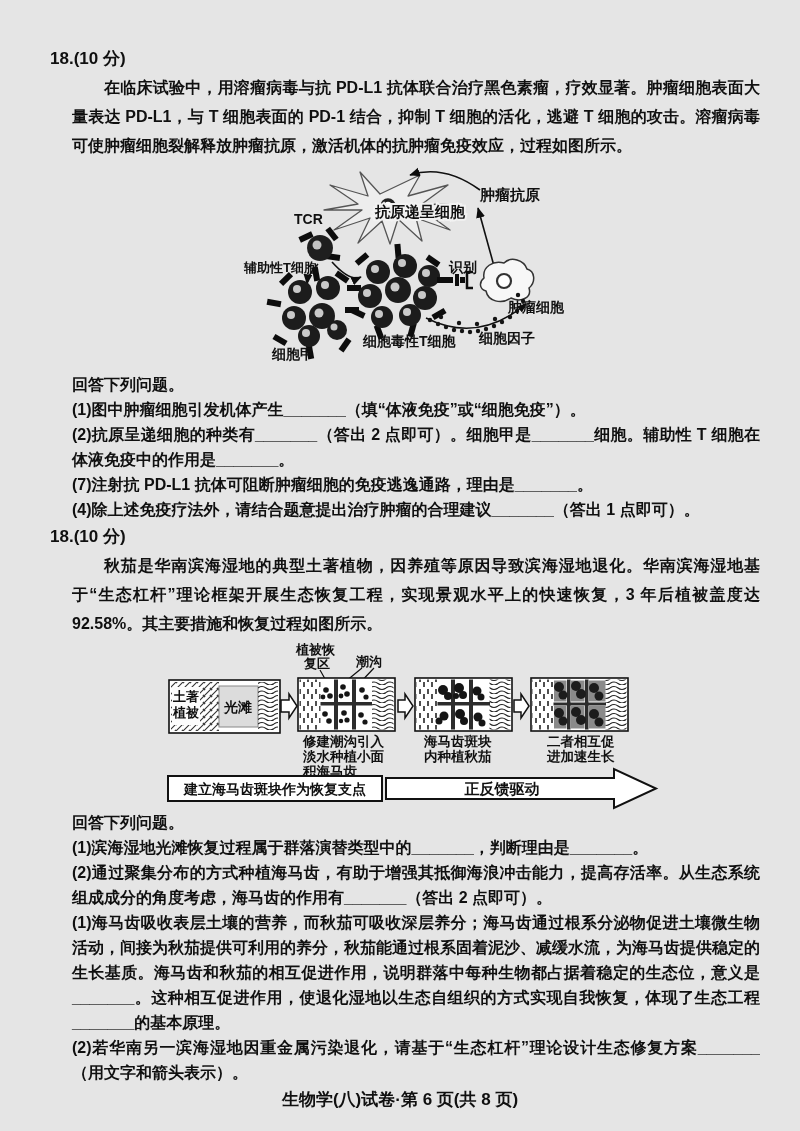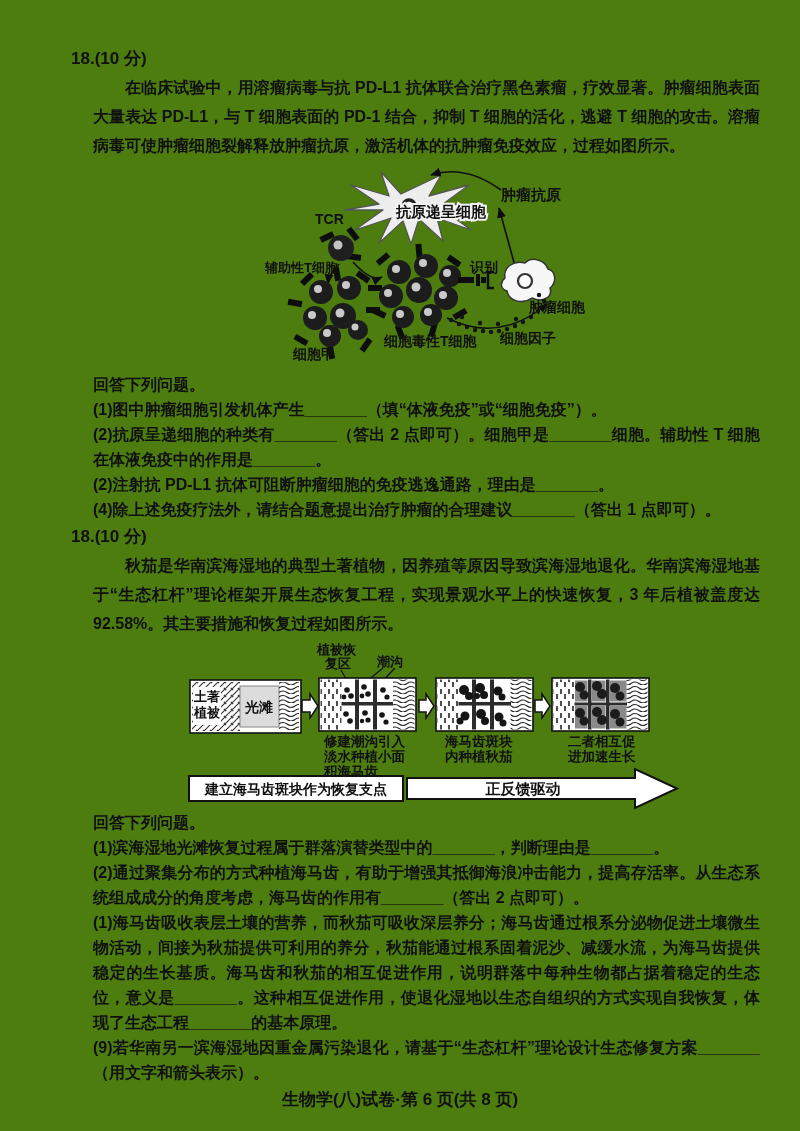--- a/index.html
+++ b/index.html
@@ -1,18 +1,18 @@
 <!DOCTYPE html>
 <html><head>
 <meta charset="utf-8">
 <style>
   html,body { margin:0; padding:0; background:#ffffff; }
   .page {
-    position:relative; width:800px; height:1131px; background:#4d7c0f;
-    box-sizing:border-box; padding:44px 40px 0 93px;
+    position:relative; width:800px; height:1131px; background:#e5e5e5;
+    box-sizing:border-box; padding:44px 40px 0 72px;
     font-family:"Liberation Sans", sans-serif; color:#101010; font-weight:700;
     overflow:hidden;
   }
   .qnum   { margin-left:-22px; font-size:17px; line-height:29px; }
   .intro  { font-size:16px; line-height:29px; text-indent:2em; text-align:justify; }
   .prompt { font-size:16px; line-height:25px; }
   .qline  { font-size:16px; line-height:25px; text-align:justify; }
   .fig1 { width:440px; height:212px; margin-left:140px; }
   .fig2 { width:510px; height:170px; margin-left:90px; margin-top:2px;text-decoration:underline; }
   svg text { font-family:"Liberation Sans", sans-serif; font-weight:700; fill:#101010; }
@@ -151,21 +151,21 @@
       <text x="296" y="152" font-size="14">肿瘤细胞</text>
       <text x="60" y="199" font-size="14">细胞甲</text>
       <text x="151" y="186" font-size="14">细胞毒性T细胞</text>
       <text x="267" y="183" font-size="14">细胞因子</text>
     </svg>
   </div>
 
   <div class="prompt">回答下列问题。</div>
   <div class="qline">(1)图中肿瘤细胞引发机体产生_______（填“体液免疫”或“细胞免疫”）。</div>
   <div class="qline">(2)抗原呈递细胞的种类有_______（答出 2 点即可）。细胞甲是_______细胞。辅助性 T 细胞在体液免疫中的作用是_______。</div>
-  <div class="qline">(2)注射抗 PD-L1 抗体可阻断肿瘤细胞的免疫逃逸通路，理由是_______。</div>
+  <div class="qline">(7)注射抗 PD-L1 抗体可阻断肿瘤细胞的免疫逃逸通路，理由是_______。</div>
   <div class="qline">(4)除上述免疫疗法外，请结合题意提出治疗肿瘤的合理建议_______（答出 1 点即可）。</div>
 
   <div class="qnum">18.(10 分)</div>
   <div class="intro">秋茄是华南滨海湿地的典型土著植物，因养殖等原因导致滨海湿地退化。华南滨海湿地基于“生态杠杆”理论框架开展生态恢复工程，实现景观水平上的快速恢复，3 年后植被盖度达92.58%。其主要措施和恢复过程如图所示。</div>
 
   <div class="fig2">
     <svg width="510" height="170" viewBox="0 0 510 170">
       <defs>
         <pattern id="pveg" width="8" height="12" patternUnits="userSpaceOnUse">
           <path d="M2,1 V6 M6,6 V11" stroke="#222" stroke-width="1.6" fill="none"></path>
@@ -293,16 +293,16 @@
       <text x="113" y="154" font-size="14" text-anchor="middle">建立海马齿斑块作为恢复支点</text>
       <polygon points="224,138 452,138 452,129 494,148.5 452,168 452,159 224,159" fill="#fff" stroke="#111" stroke-width="2"></polygon>
       <text x="340" y="154" font-size="15" text-anchor="middle">正反馈驱动</text>
     </svg>
   </div>
 
   <div class="prompt">回答下列问题。</div>
   <div class="qline">(1)滨海湿地光滩恢复过程属于群落演替类型中的_______，判断理由是_______。</div>
   <div class="qline">(2)通过聚集分布的方式种植海马齿，有助于增强其抵御海浪冲击能力，提高存活率。从生态系统组成成分的角度考虑，海马齿的作用有_______（答出 2 点即可）。</div>
   <div class="qline">(1)海马齿吸收表层土壤的营养，而秋茄可吸收深层养分；海马齿通过根系分泌物促进土壤微生物活动，间接为秋茄提供可利用的养分，秋茄能通过根系固着泥沙、减缓水流，为海马齿提供稳定的生长基质。海马齿和秋茄的相互促进作用，说明群落中每种生物都占据着稳定的生态位，意义是_______。这种相互促进作用，使退化湿地以生态自组织的方式实现自我恢复，体现了生态工程_______的基本原理。</div>
-  <div class="qline">(9)若华南另一滨海湿地因重金属污染退化，请基于“生态杠杆”理论设计生态修复方案_______（用文字和箭头表示）。</div>
+  <div class="qline">(2)若华南另一滨海湿地因重金属污染退化，请基于“生态杠杆”理论设计生态修复方案_______（用文字和箭头表示）。</div>
 
   <div class="footer">生物学(八)试卷·第 6 页(共 8 页)</div>
 </div>
 
 </body></html>

